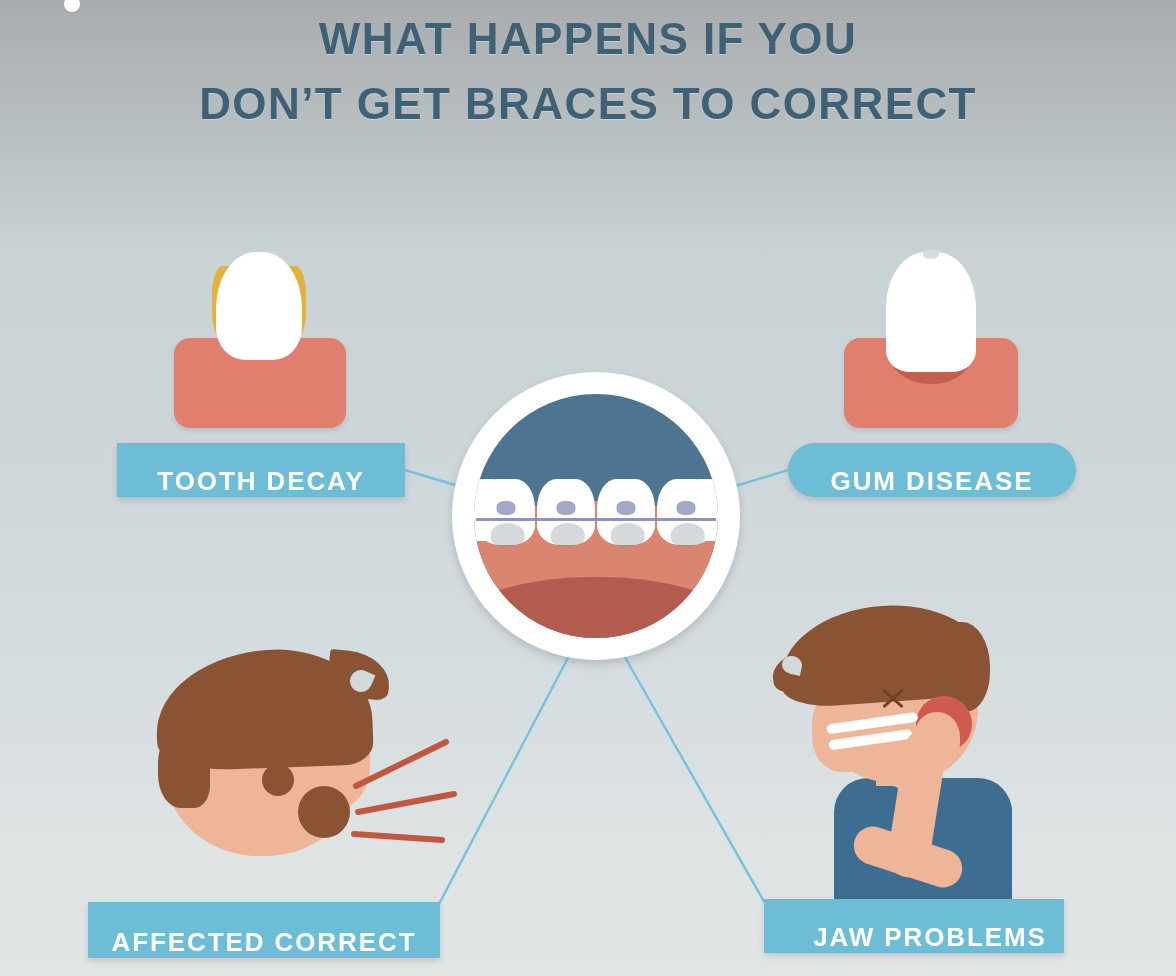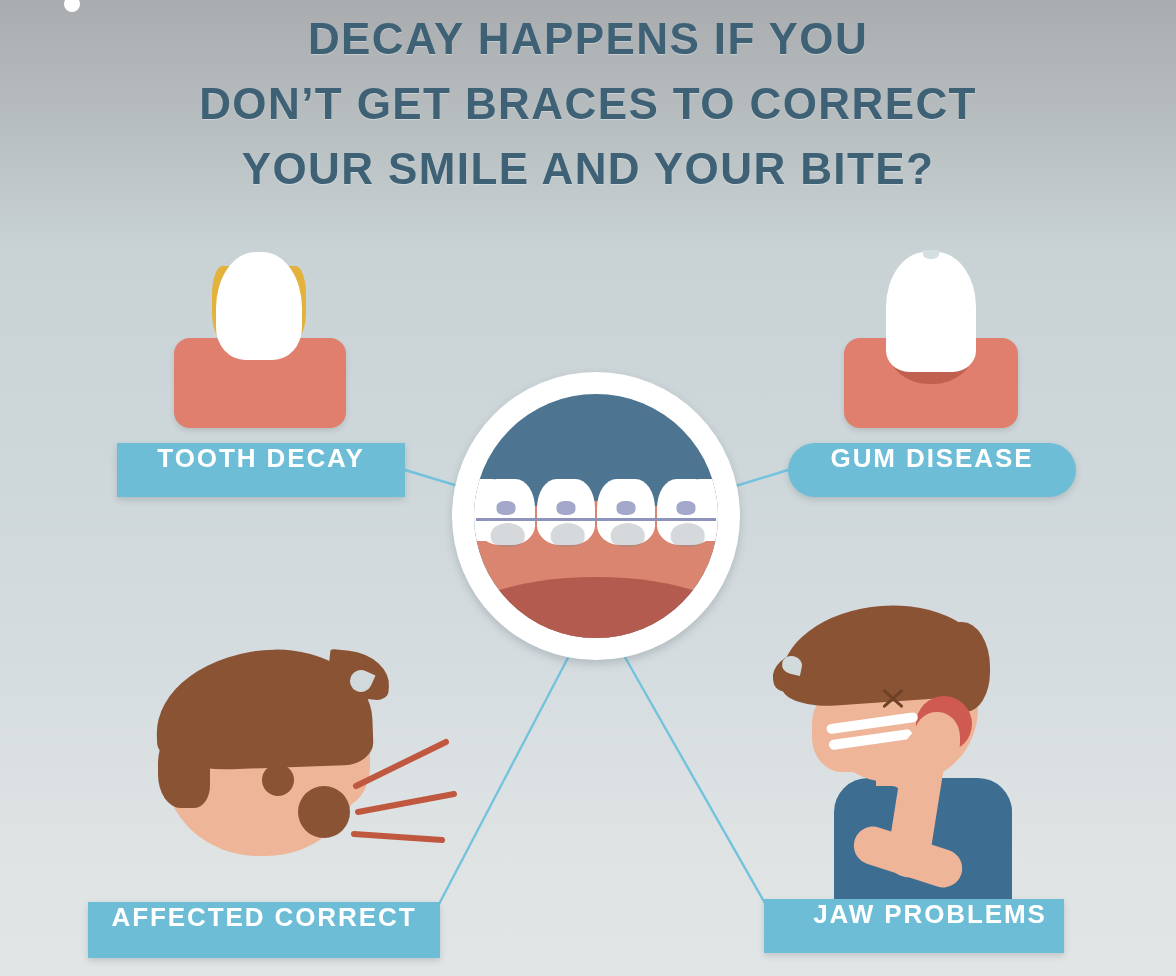--- a/index.html
+++ b/index.html
@@ -39,21 +39,21 @@
 
   
   .label {
     position:absolute;
     background:#6dbdd7;
     color:#ffffff;
     font-size:26px;
     font-weight:700;
     letter-spacing:1.9px;
     display:flex;
-    align-items:flex-start;
+    align-items:flex-end;
     justify-content:center;
     box-shadow:0 3px 6px rgba(70,90,100,.22);
     white-space:nowrap;
   }
   .label-tooth-decay { left:117px; top:443px; width:288px; height:54px; }
   .label-gum-disease { left:788px; top:443px; width:288px; height:54px;border-radius:27px; }
   .label-affected-speech { left:88px; top:902px; width:352px; height:56px; }
   .label-jaw-problems { left:764px; top:899px; width:300px; height:54px;padding-left:32px; }
 
   
@@ -391,23 +391,22 @@
   }
 </style>
 </head>
 <body>
 
 <div id="stage">
 
   <div class="topmark"></div>
 
   <div class="title">
-    <span class="ln">DECAY HAPPENS IF YOU</span>
+    <span class="ln">WHAT HAPPENS IF YOU</span>
     <span class="ln">DON’T GET BRACES TO CORRECT</span>
-    <span class="ln">YOUR SMILE AND YOUR BITE?</span>
   </div>
 
   <svg class="connectors" width="1176" height="976">
     <line x1="405" y1="470" x2="468" y2="489" stroke="#74c3dd" stroke-width="2.4"></line>
     <line x1="788" y1="470" x2="726" y2="489" stroke="#74c3dd" stroke-width="2.4"></line>
     <line x1="571" y1="652" x2="438" y2="906" stroke="#74c3dd" stroke-width="2.4"></line>
     <line x1="622" y1="652" x2="766" y2="905" stroke="#74c3dd" stroke-width="2.4"></line>
   </svg>
 
   <div class="mouth-wrap">

